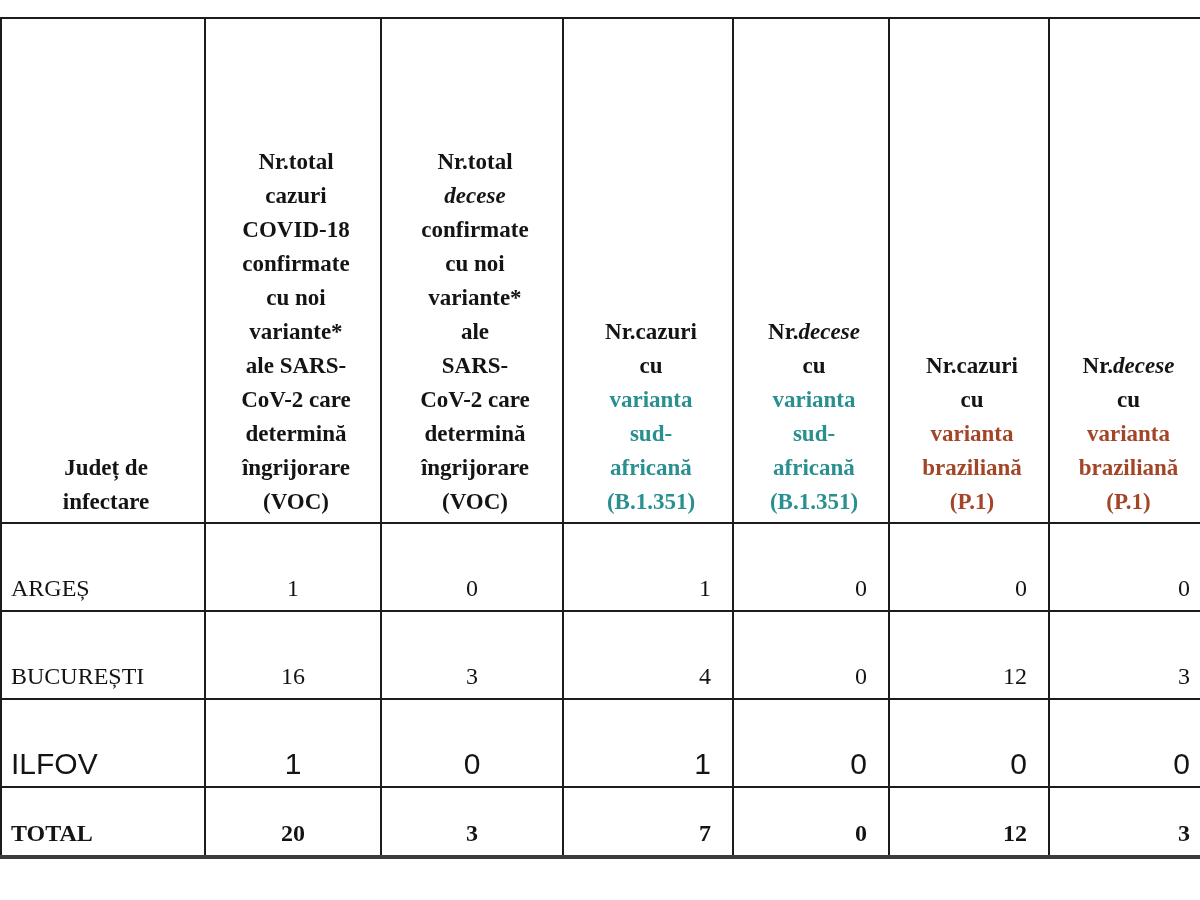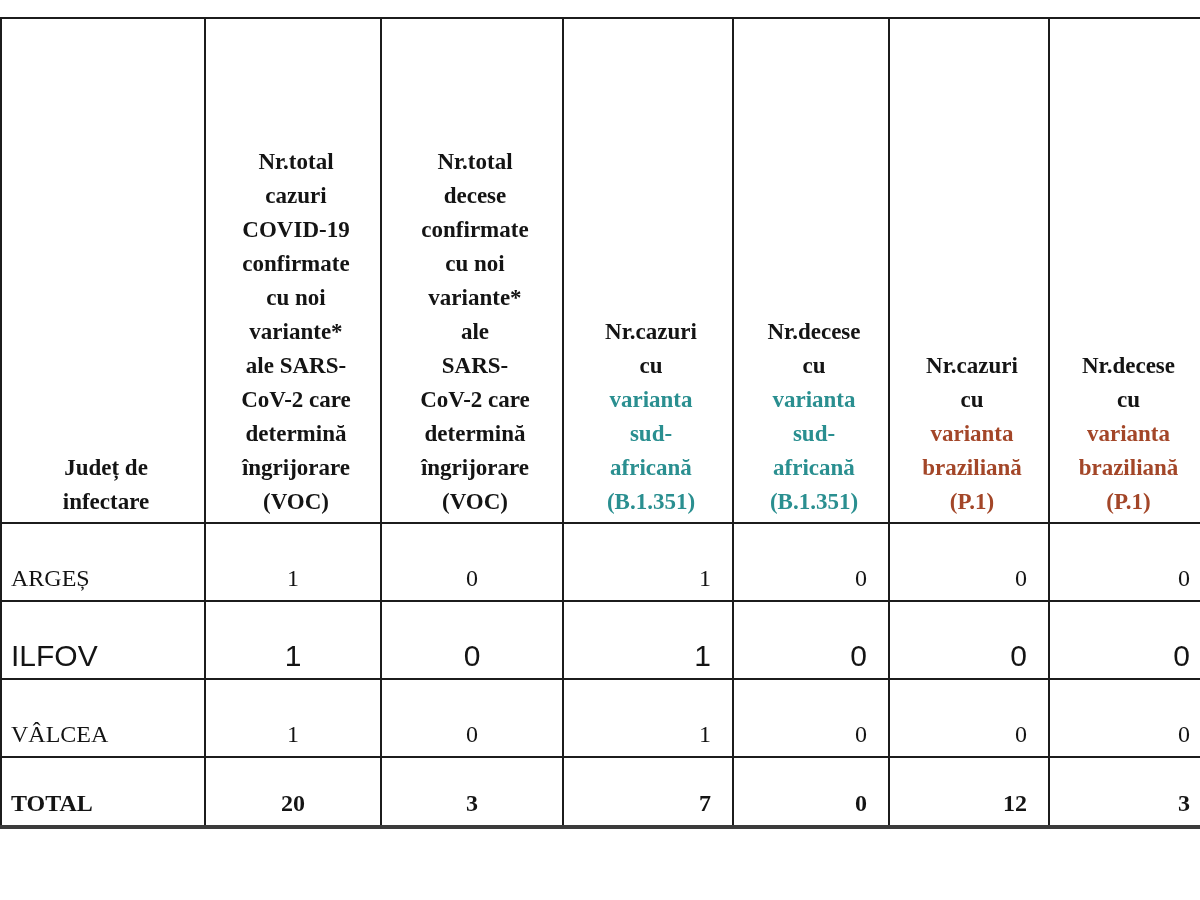--- a/index.html
+++ b/index.html
@@ -33,37 +33,37 @@
   th {
     font-weight: bold;
     font-size: 23px;
     line-height: 34px;
     text-align: center;
     padding: 0 2px 3px 8px;
     color: #141414;
   }
   th .hline { white-space: nowrap; }
 
-  tbody tr { height: 78px; }
+  tbody tr { height: 88px; }
   tbody tr:nth-child(4) { height: 70px; }
   tbody tr:nth-child(5) { height: 72px; }
 
   td { font-size: 24px; line-height: 28px; padding-bottom: 8px; }
   td.label { text-align: left; padding-left: 9px; }
   td.val.center { text-align: center; }
   td.val.right  { text-align: right; padding-right: 21px; }
   td.val.right:last-child { padding-right: 11px; }
 
   
   tbody tr.font-sans td { font-family: "Liberation Sans", sans-serif; font-size: 30px; }
 
   
   tbody tr.row-total td { font-weight: bold; border-bottom: 4px solid #3b3b3b; }
 
-  .it { }
+  .it { font-style: italic; }
 </style>
 </head>
 <body>
 
 <div class="page">
   <table class="voc-table">
     <colgroup>
       <col style="width:204px">
         <col style="width:176px">
         <col style="width:182px">
@@ -74,21 +74,21 @@
     </colgroup>
     <thead>
       <tr id="header-row">
           <th>
             <div class="hline"><span>Județ de</span></div>
             <div class="hline"><span>infectare</span></div>
           </th>
           <th>
             <div class="hline"><span>Nr.total</span></div>
             <div class="hline"><span>cazuri</span></div>
-            <div class="hline"><span>COVID-19</span></div>
+            <div class="hline"><span>COVID-18</span></div>
             <div class="hline"><span>confirmate</span></div>
             <div class="hline"><span>cu noi</span></div>
             <div class="hline"><span>variante*</span></div>
             <div class="hline"><span>ale SARS-</span></div>
             <div class="hline"><span>CoV-2 care</span></div>
             <div class="hline"><span>determină</span></div>
             <div class="hline"><span>îngrijorare</span></div>
             <div class="hline"><span>(VOC)</span></div>
           </th>
           <th>
@@ -139,31 +139,31 @@
     <tbody id="body-rows">
         <tr>
           <td class="label">ARGEȘ</td>
           <td class="val center">1</td>
           <td class="val center">0</td>
           <td class="val right">1</td>
           <td class="val right">0</td>
           <td class="val right">0</td>
           <td class="val right">0</td>
         </tr>
+        <tr>
+          <td class="label">BUCUREȘTI</td>
+          <td class="val center">16</td>
+          <td class="val center">3</td>
+          <td class="val right">4</td>
+          <td class="val right">0</td>
+          <td class="val right">12</td>
+          <td class="val right">3</td>
+        </tr>
         <tr class="font-sans">
           <td class="label">ILFOV</td>
-          <td class="val center">1</td>
-          <td class="val center">0</td>
-          <td class="val right">1</td>
-          <td class="val right">0</td>
-          <td class="val right">0</td>
-          <td class="val right">0</td>
-        </tr>
-        <tr>
-          <td class="label">VÂLCEA</td>
           <td class="val center">1</td>
           <td class="val center">0</td>
           <td class="val right">1</td>
           <td class="val right">0</td>
           <td class="val right">0</td>
           <td class="val right">0</td>
         </tr>
         <tr class="row-total">
           <td class="label">TOTAL</td>
           <td class="val center">20</td>

